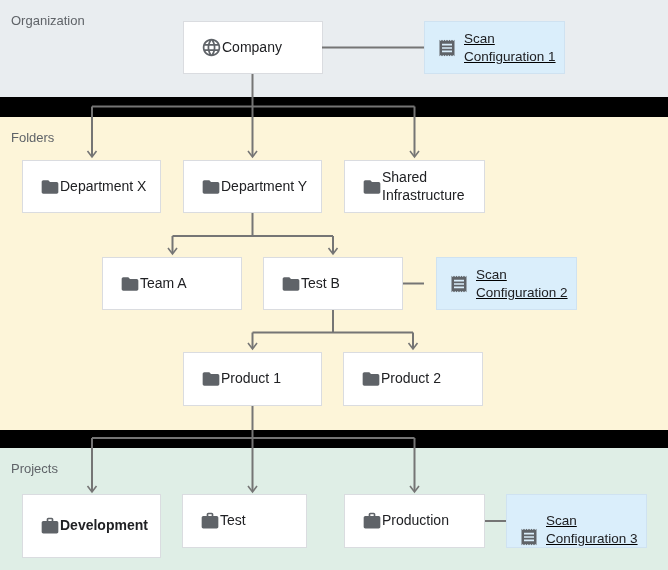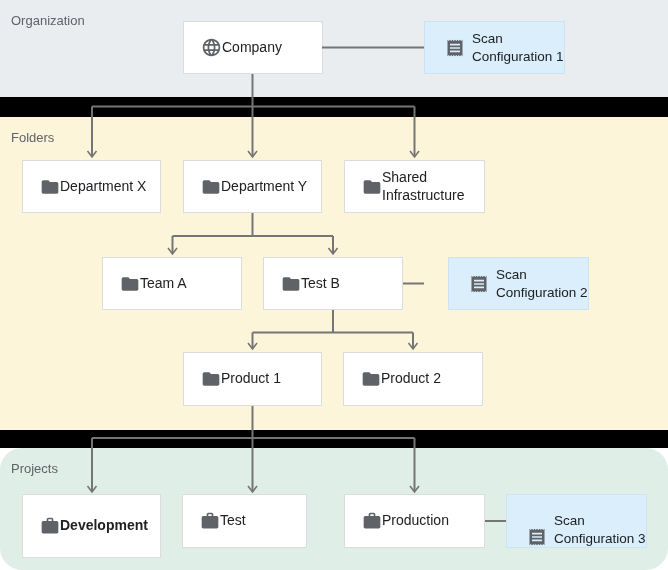--- a/index.html
+++ b/index.html
@@ -6,21 +6,21 @@
   #canvas{
     position:relative;
     width:668px;height:570px;
     font-family:"Liberation Sans", sans-serif;
     overflow:hidden;
     background:#fff;
   }
   .band{position:absolute;left:0;width:668px;}
   .band-org{top:0;height:97px;background:var(--c-organization-band,#e9edf0);}
   .band-folders{top:117px;height:313px;background:var(--c-folders-band,#fdf5d9);}
-  .band-projects{top:448px;height:122px;background:var(--c-projects-band,#dfeee6);border-radius:22px;}
+  .band-projects{top:448px;height:122px;background:var(--c-projects-band,#dfeee6);}
   .bar{position:absolute;left:0;width:668px;background:var(--c-separator,#000);}
   .bar1{top:97px;height:20px;}
   .bar2{top:430px;height:18px;}
   .band-label{
     position:absolute;left:11px;top:13px;
     font-size:13px;color:var(--c-band-label-text,#5f6368);
   }
   .node{
     position:absolute;
     display:flex;align-items:center;
@@ -30,21 +30,21 @@
     padding-left:17px;
     z-index:2;
   }
   .node .label{
     font-size:14px;line-height:1.28;
     color:var(--c-label-text,#202124);
   }
   .node.scan{
     background:var(--c-scan-config-bg,#daeefb);
     border:1px solid var(--c-scan-config-border,#cfe2f1);
-    padding-left:20px;gap:7px;
+    padding-left:12px;gap:7px;text-decoration:underline;
   }
   .node.scan .label{font-size:13.5px;max-width:100px;}
   .icon{
     display:inline-flex;flex:0 0 auto;
     color:var(--c-icon,#5f6368);
   }
   #edges{
     position:absolute;left:0;top:0;z-index:3;
     pointer-events:none;
   }
@@ -128,21 +128,21 @@
 
   <div class="node" style="left:263px;top:257px;width:140px;height:53px;">
     <span class="icon">
       <svg viewBox="0 0 24 24" width="20" height="20">
           <path fill="currentColor" d="M10 4H4c-1.1 0-1.99.9-1.99 2L2 18c0 1.1.9 2 2 2h16c1.1 0 2-.9 2-2V8c0-1.1-.9-2-2-2h-8l-2-2z"></path>
         </svg>
     </span>
     <span class="label">Test B</span>
   </div>
 
-  <div class="node scan" style="left:448px;top:257px;width:141px;height:53px;">
+  <div class="node scan" style="left:436px;top:257px;width:141px;height:53px;">
     <span class="icon">
       <svg viewBox="0 0 24 24" width="20" height="20">
           <path fill="currentColor" d="M18 17H6v-2h12v2zm0-4H6v-2h12v2zm0-4H6V7h12v2zM3 22l1.5-1.5L6 22l1.5-1.5L9 22l1.5-1.5L12 22l1.5-1.5L15 22l1.5-1.5L18 22l1.5-1.5L21 22V2l-1.5 1.5L18 2l-1.5 1.5L15 2l-1.5 1.5L12 2l-1.5 1.5L9 2 7.5 3.5 6 2 4.5 3.5 3 2v20z"></path>
         </svg>
     </span>
     <span class="label">Scan Configuration 2</span>
   </div>
 
   <div class="node" style="left:183px;top:352px;width:139px;height:54px;">
     <span class="icon">

